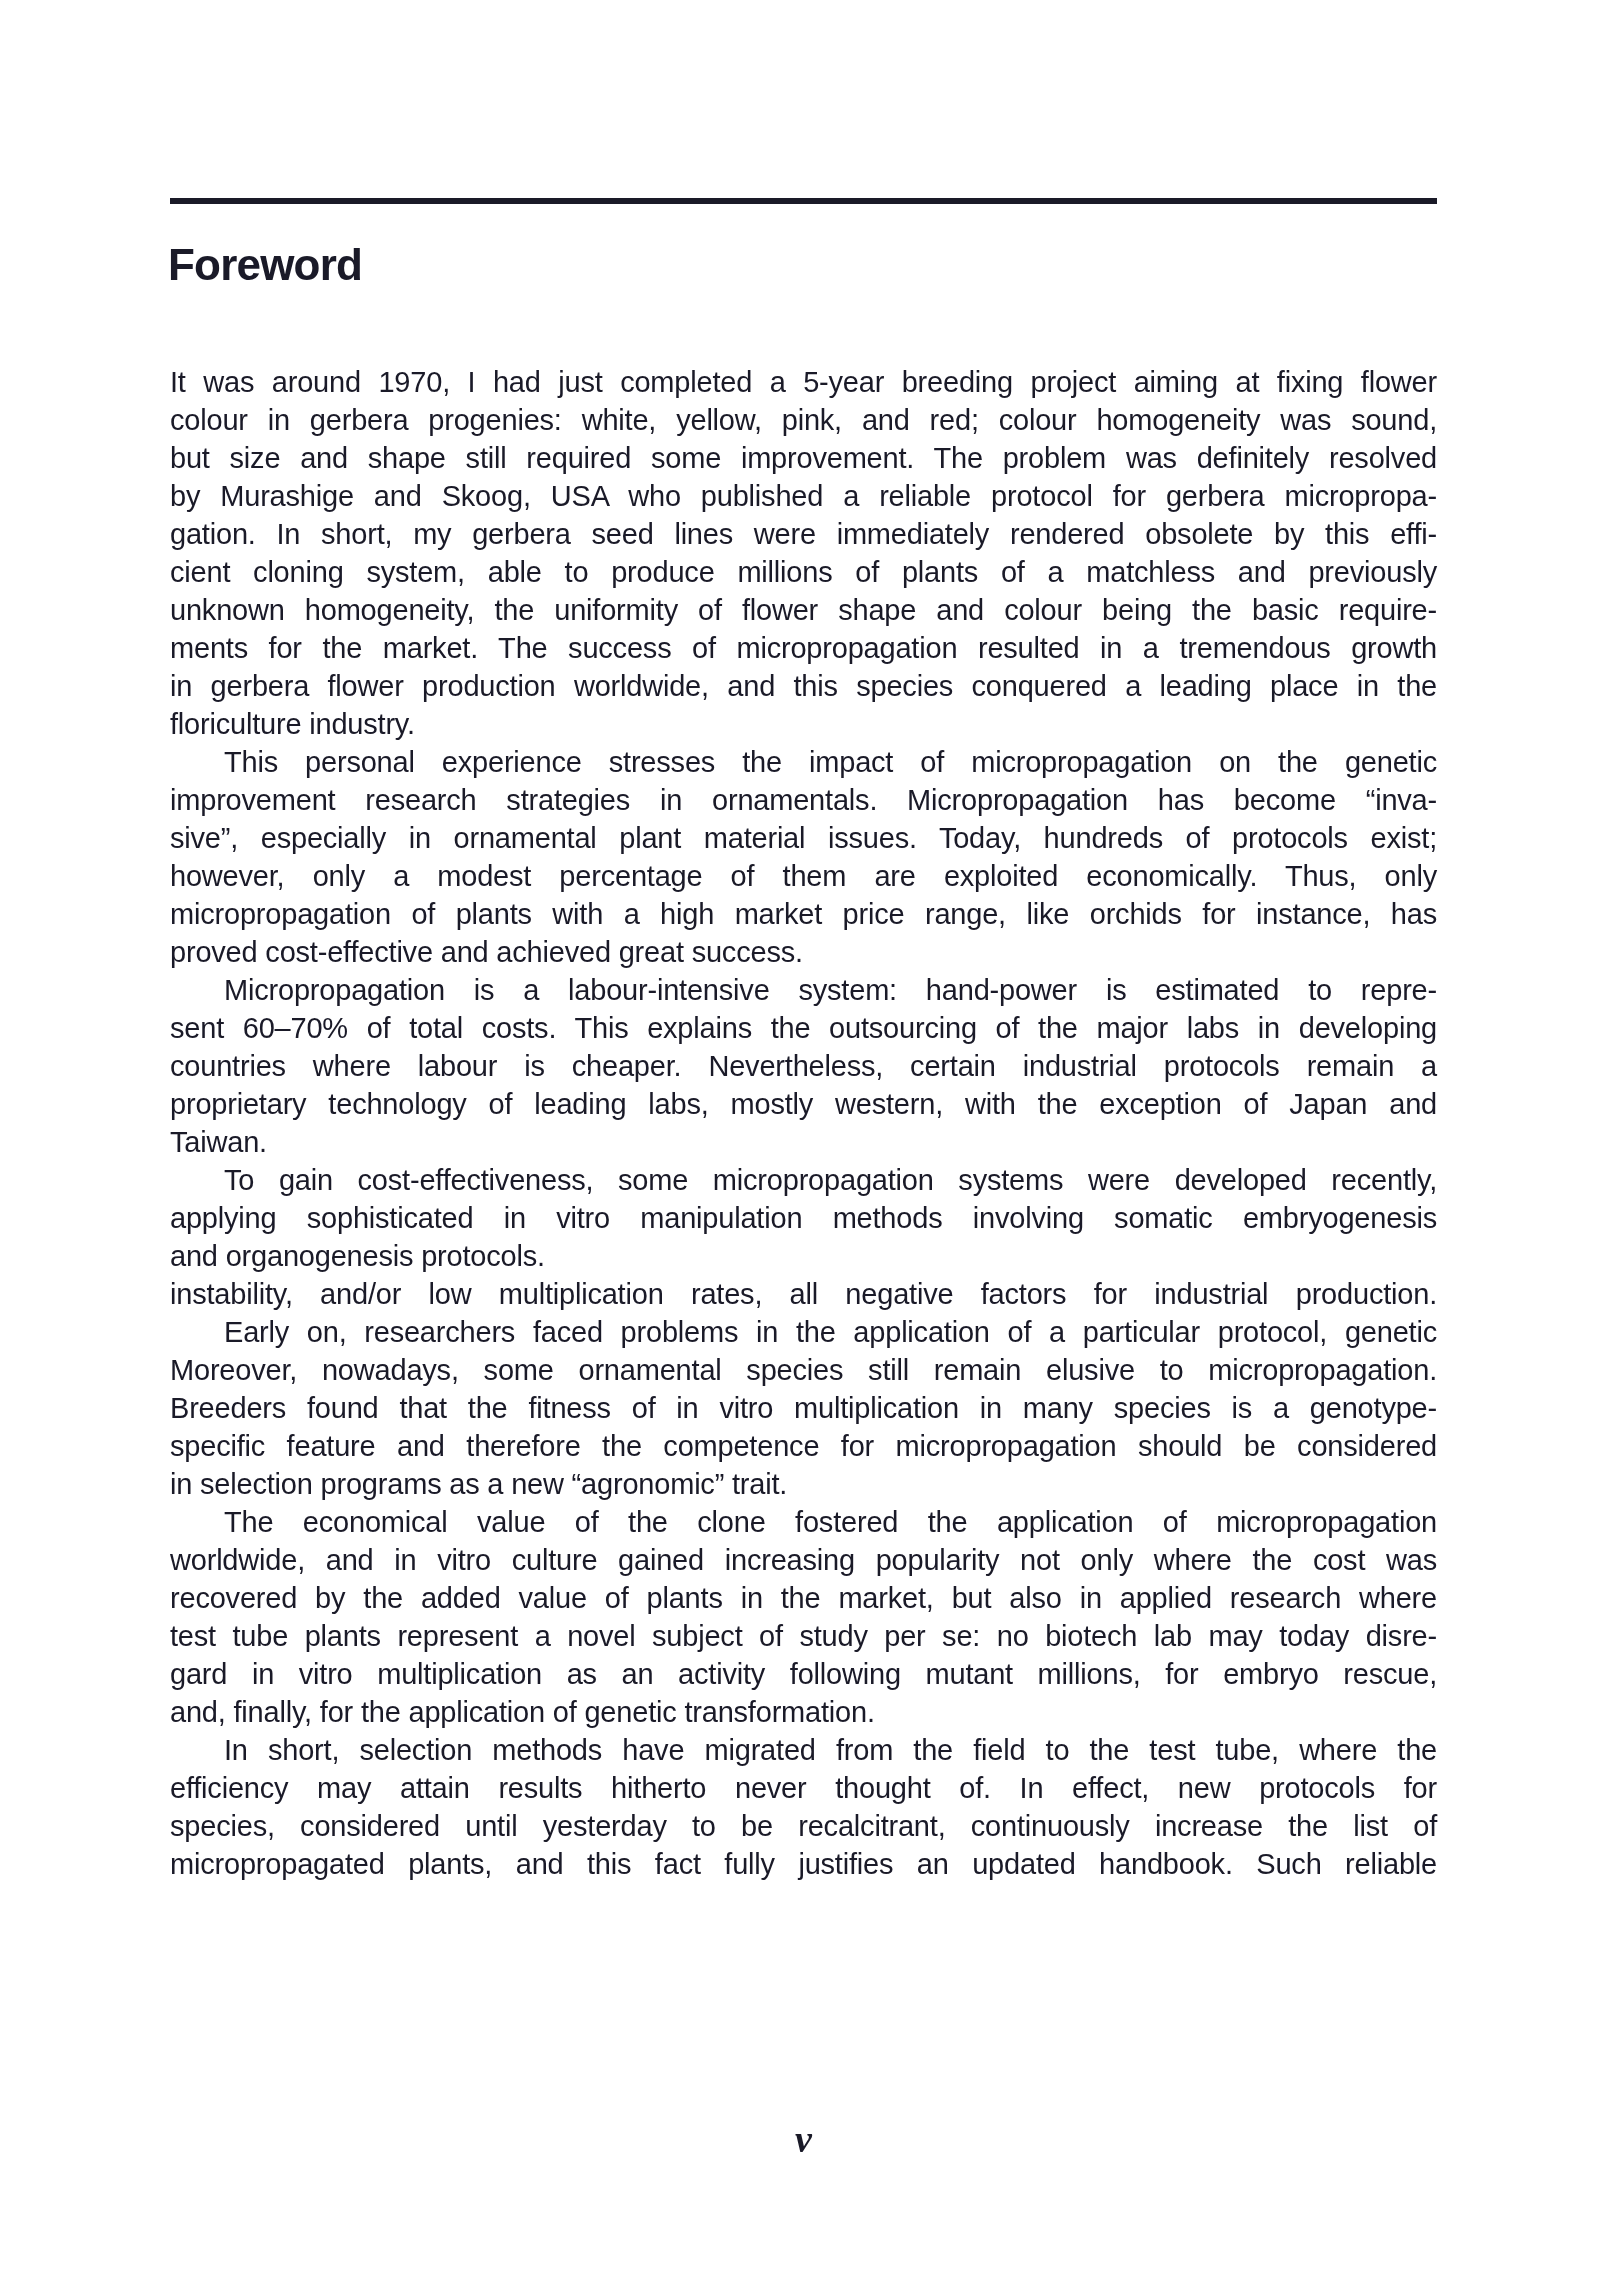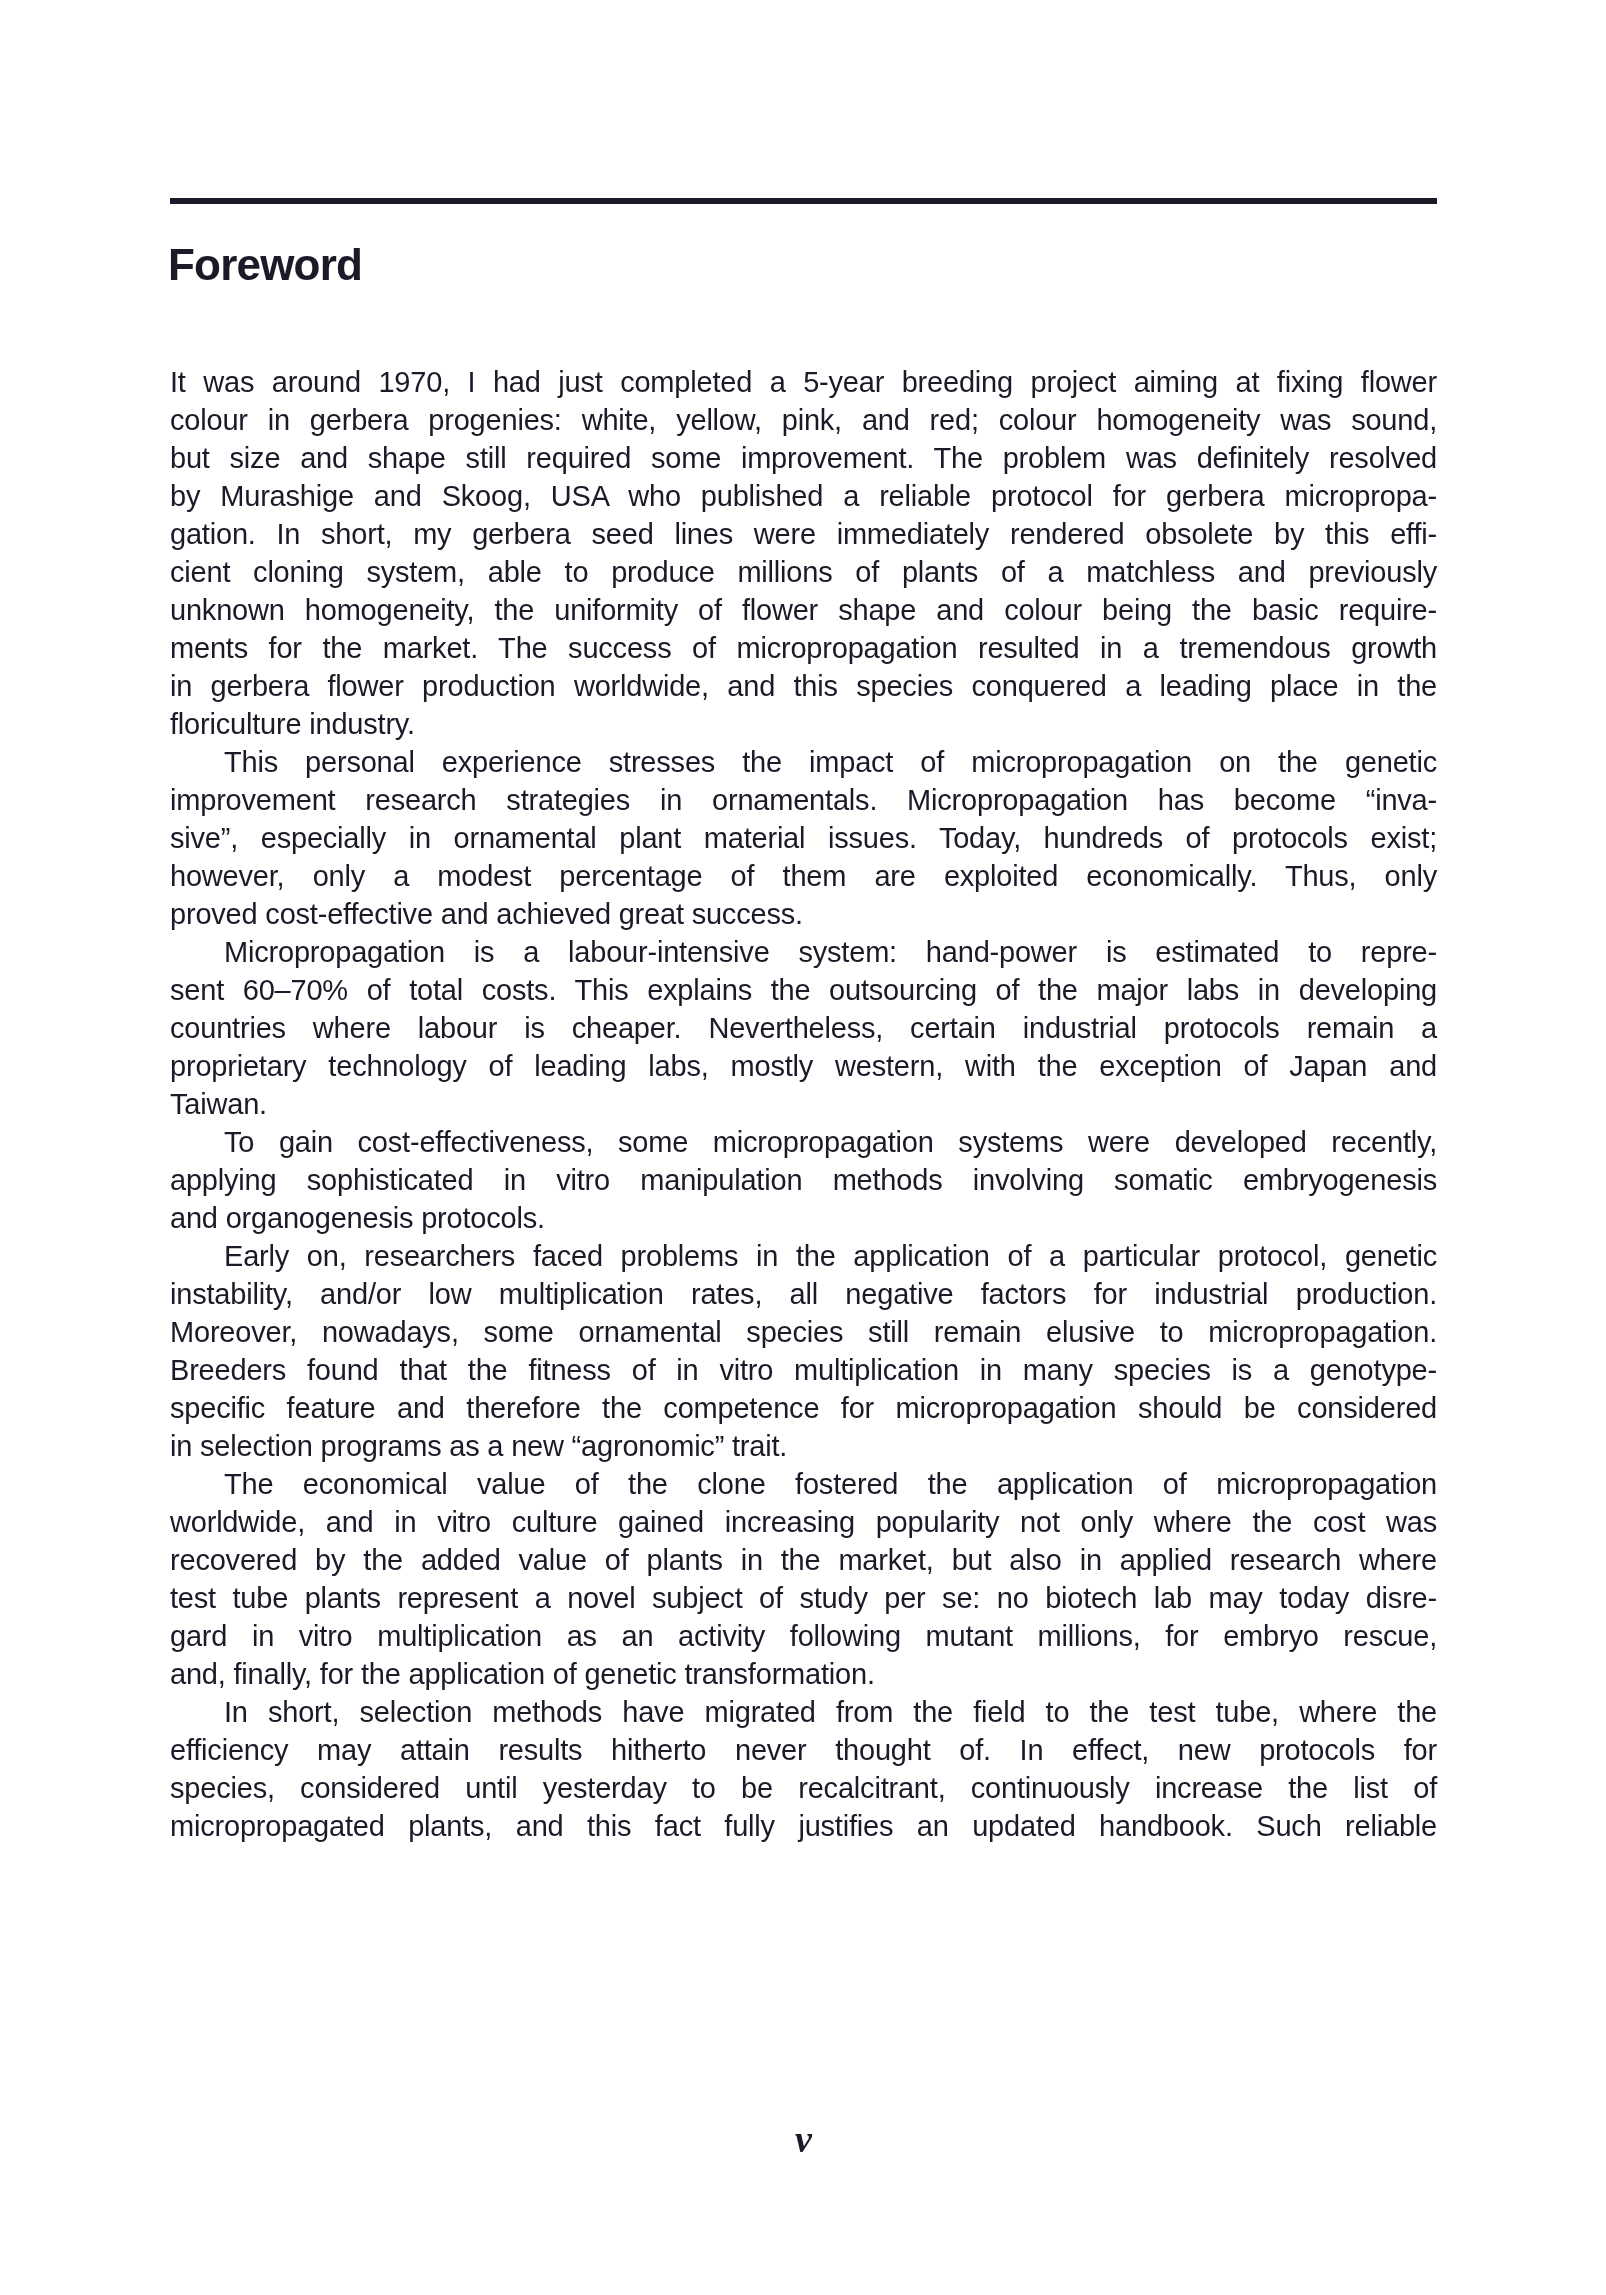--- a/index.html
+++ b/index.html
@@ -82,31 +82,32 @@
       <div class="line">gation. In short, my gerbera seed lines were immediately rendered obsolete by this effi-</div>
       <div class="line">cient cloning system, able to produce millions of plants of a matchless and previously</div>
       <div class="line">unknown homogeneity, the uniformity of flower shape and colour being the basic require-</div>
       <div class="line">ments for the market. The success of micropropagation resulted in a tremendous growth</div>
       <div class="line">in gerbera flower production worldwide, and this species conquered a leading place in the</div>
       <div class="line para-end">floriculture industry.</div>
       <div class="line indent">This personal experience stresses the impact of micropropagation on the genetic</div>
       <div class="line">improvement research strategies in ornamentals. Micropropagation has become “inva-</div>
       <div class="line">sive”, especially in ornamental plant material issues. Today, hundreds of protocols exist;</div>
       <div class="line">however, only a modest percentage of them are exploited economically. Thus, only</div>
+      <div class="line">micropropagation of plants with a high market price range, like orchids for instance, has</div>
       <div class="line para-end">proved cost-effective and achieved great success.</div>
       <div class="line indent">Micropropagation is a labour-intensive system: hand-power is estimated to repre-</div>
       <div class="line">sent 60–70% of total costs. This explains the outsourcing of the major labs in developing</div>
       <div class="line">countries where labour is cheaper. Nevertheless, certain industrial protocols remain a</div>
       <div class="line">proprietary technology of leading labs, mostly western, with the exception of Japan and</div>
       <div class="line para-end">Taiwan.</div>
       <div class="line indent">To gain cost-effectiveness, some micropropagation systems were developed recently,</div>
       <div class="line">applying sophisticated in vitro manipulation methods involving somatic embryogenesis</div>
       <div class="line para-end">and organogenesis protocols.</div>
+      <div class="line">instability, and/or low multiplication rates, all negative factors for industrial production.</div>
       <div class="line indent">Early on, researchers faced problems in the application of a particular protocol, genetic</div>
-      <div class="line">instability, and/or low multiplication rates, all negative factors for industrial production.</div>
       <div class="line">Moreover, nowadays, some ornamental species still remain elusive to micropropagation.</div>
       <div class="line">Breeders found that the fitness of in vitro multiplication in many species is a genotype-</div>
       <div class="line">specific feature and therefore the competence for micropropagation should be considered</div>
       <div class="line para-end">in selection programs as a new “agronomic” trait.</div>
       <div class="line indent">The economical value of the clone fostered the application of micropropagation</div>
       <div class="line">worldwide, and in vitro culture gained increasing popularity not only where the cost was</div>
       <div class="line">recovered by the added value of plants in the market, but also in applied research where</div>
       <div class="line">test tube plants represent a novel subject of study per se: no biotech lab may today disre-</div>
       <div class="line">gard in vitro multiplication as an activity following mutant millions, for embryo rescue,</div>
       <div class="line para-end">and, finally, for the application of genetic transformation.</div>

